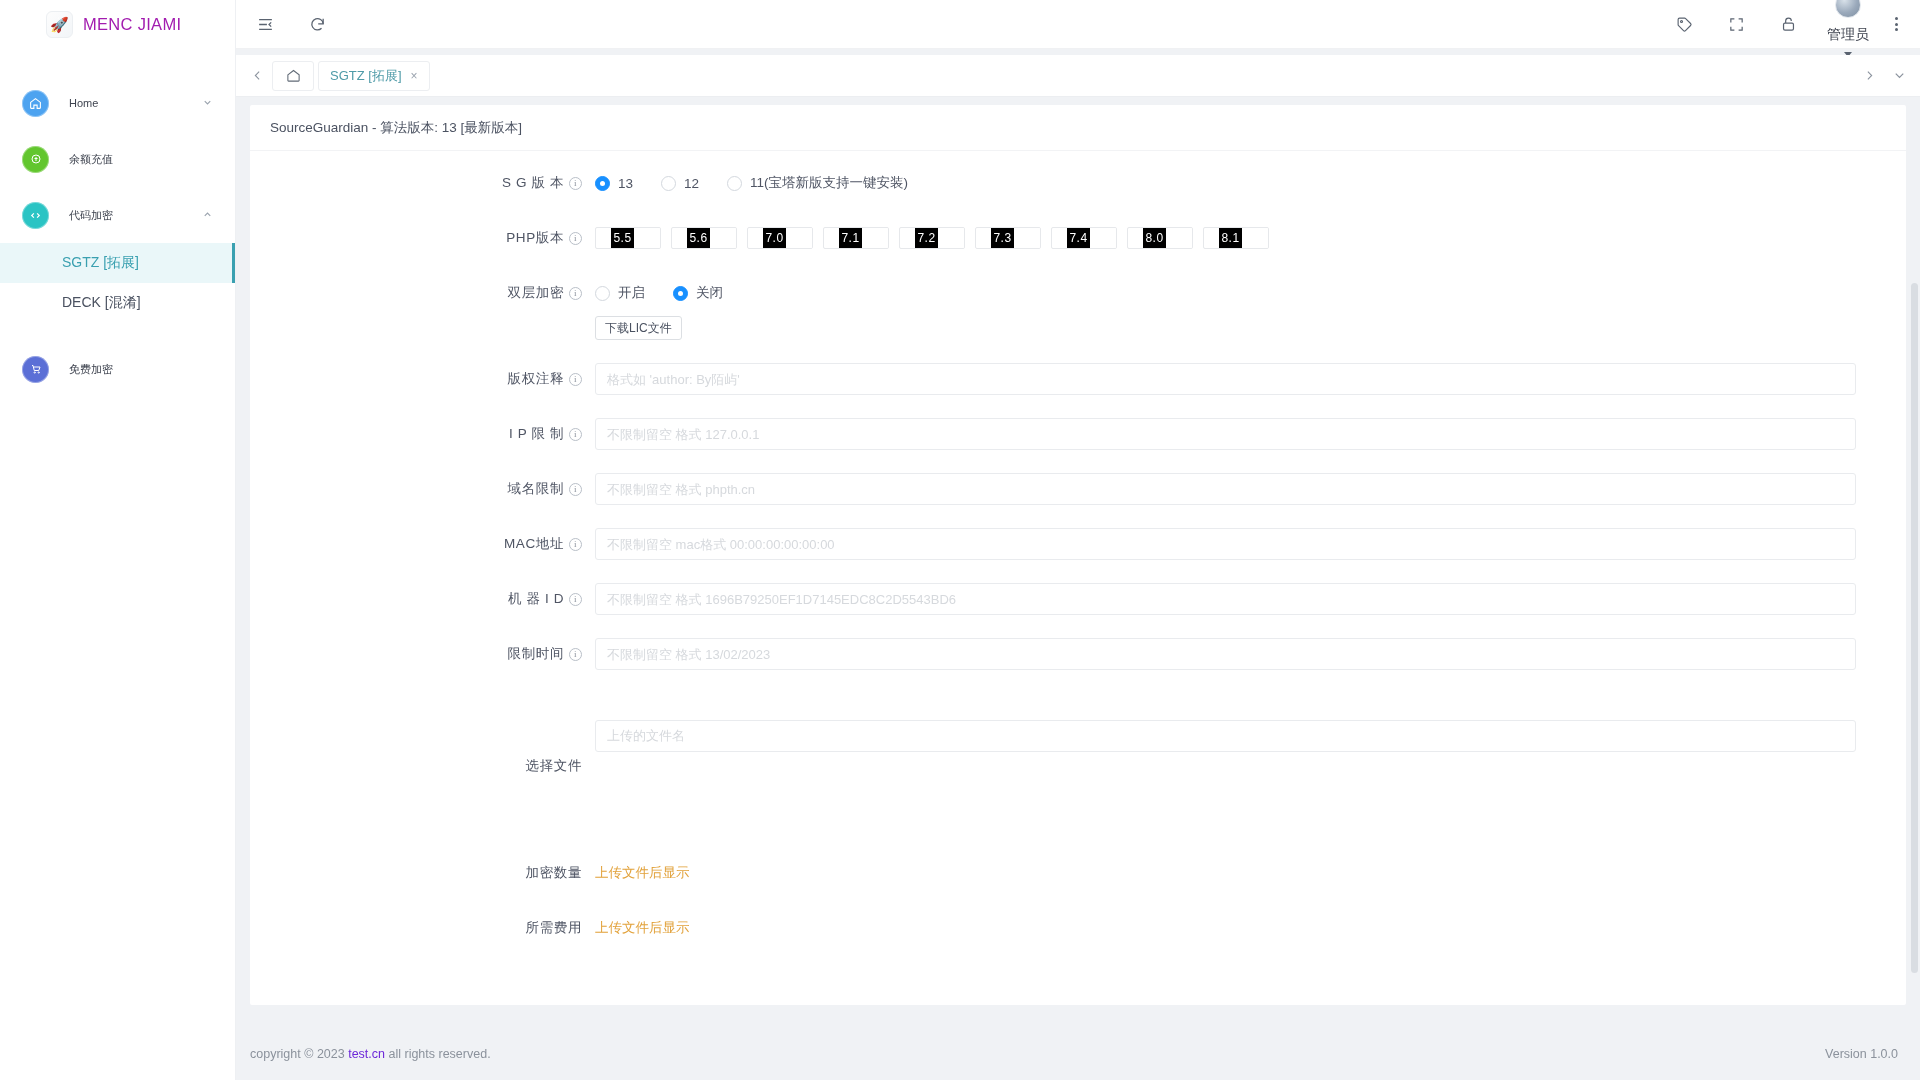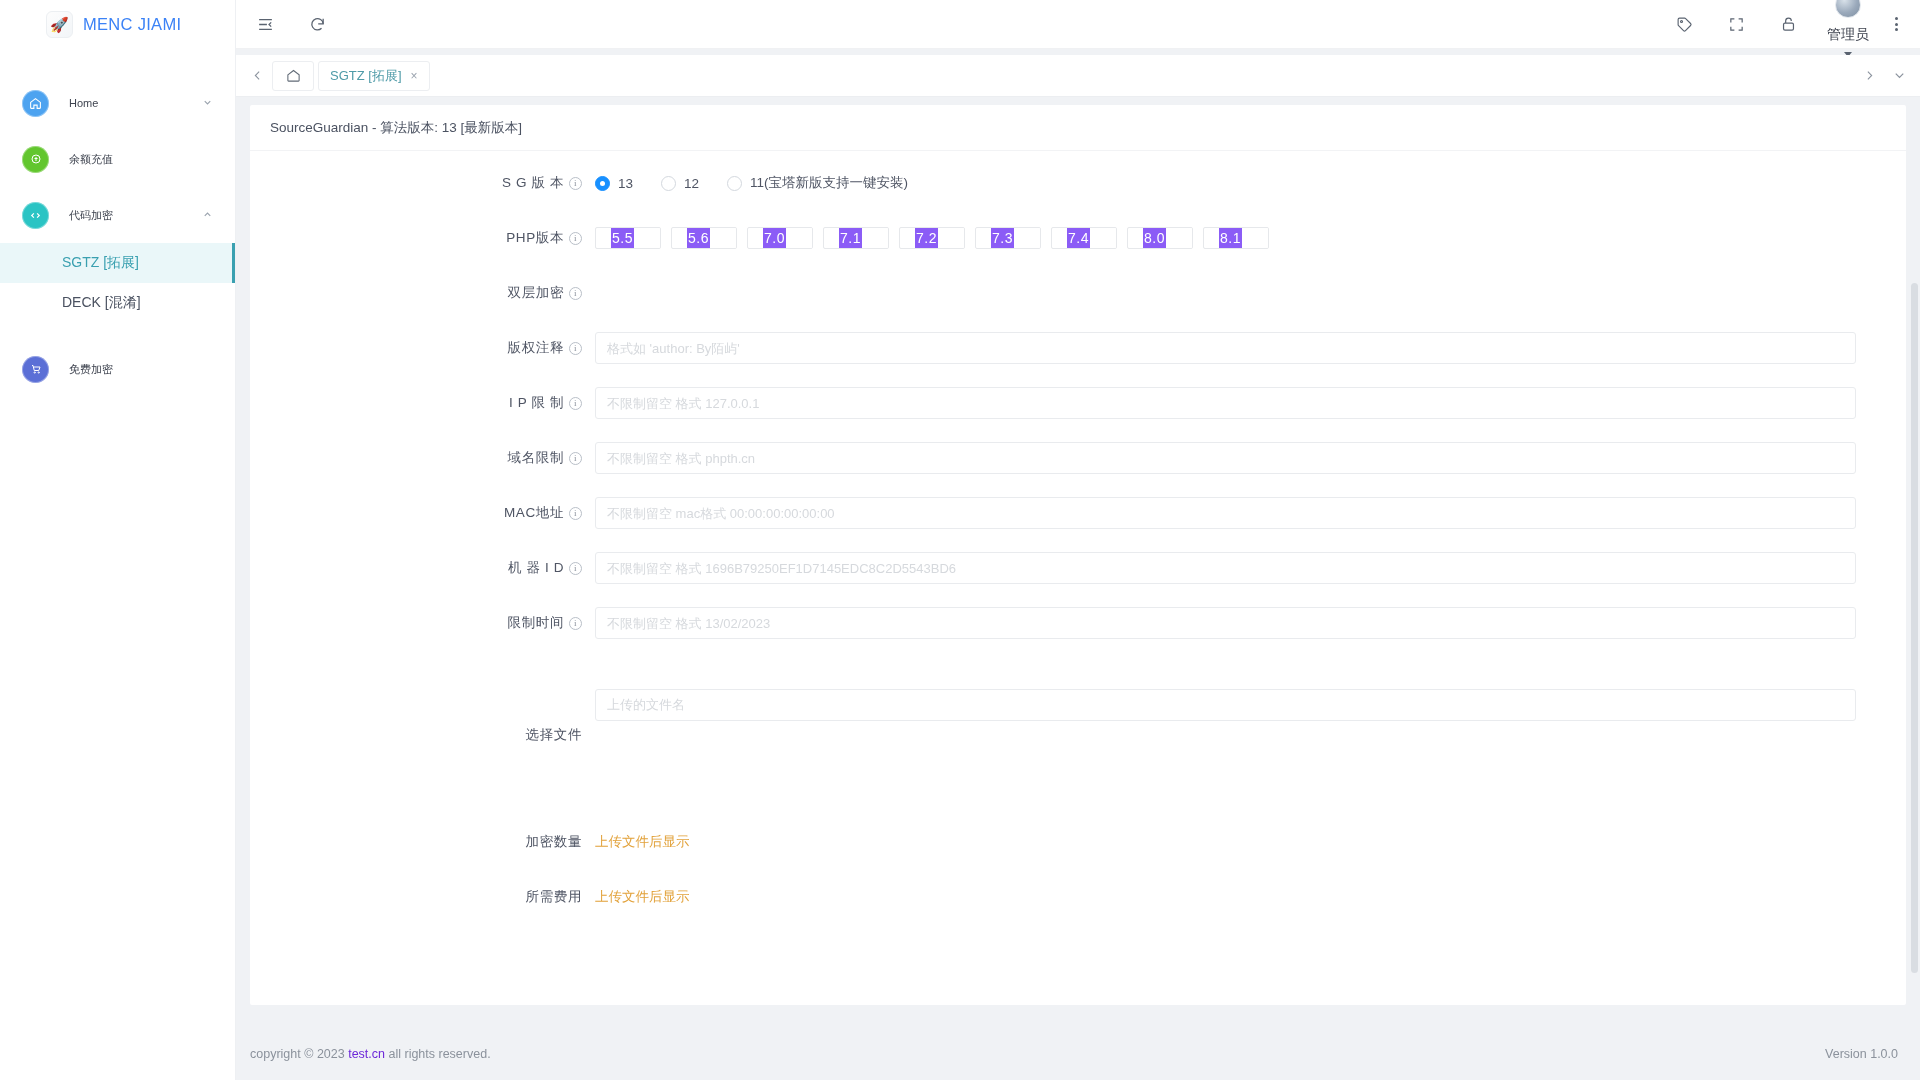--- a/index.html
+++ b/index.html
@@ -25,21 +25,21 @@
     padding-left: 46px;
   }
   .brand-logo {
     width: 27px; height: 27px; border-radius: 6px;
     background: linear-gradient(135deg,#fdfdfd,#f2f5f8);
     border: 1px solid #eceff2;
     display: flex; align-items: center; justify-content: center;
     font-size: 15px; line-height: 1;
   }
   .brand-name {
-    font-size: 16.5px; color: #3b82f6; letter-spacing: .3px; white-space: nowrap;
+    font-size: 16.5px; color: #a21caf; letter-spacing: .3px; white-space: nowrap;
   }
   .menu { padding-top: 26px; }
   .menu-item {
     height: 56px; display: flex; align-items: center;
     padding-left: 22px; cursor: pointer; position: relative;
   }
   .menu-icon {
     width: 27px; height: 27px; border-radius: 50%;
     display: flex; align-items: center; justify-content: center;
     color: #fff; font-size: 12px; flex: none;
@@ -149,21 +149,21 @@
   }
   .radio-label { font-size: 13.5px; color: #4f5564; }
 
   .switch-row { display: flex; align-items: center; gap: 10px; height: 32px; flex-wrap: wrap; }
   .switch {
     width: 66px; height: 22px; border-radius: 2px; background: #fff;
     border: 1px solid #e6e8eb; display: flex; align-items: stretch;
     overflow: hidden; cursor: pointer;
   }
   .switch .sw-label {
-    flex: 1; background: #8b5cf6; color: #fff; font-size: 14px;
+    flex: 1; background: #000000; color: #fff; font-size: 12px;
     display: flex; align-items: center; justify-content: center; letter-spacing: .5px; margin-left: 15px;
   }
   .switch .sw-knob { width: 26px; background: #fff; }
 
   .btn-small {
     display: inline-flex; align-items: center; justify-content: center;
     height: 24px; padding: 0 9px; font-size: 12px; color: #4a5160;
     border: 1px solid #dcdfe3; border-radius: 3px; background: #fff;
     cursor: pointer; margin-top: 7px;
   }
@@ -423,20 +423,33 @@
                   </span>
               </div>
             </div>
           </div>
 
           <div class="row">
             <div class="row-label">
               <span>双层加密</span>
               <i class="info-i">i</i>
             </div>
+            <div class="row-field">
+              <div class="radio-group">
+                <span class="radio">
+                  <span class="radio-dot"></span>
+                  <span class="radio-label">开启</span>
+                </span>
+                <span class="radio checked">
+                  <span class="radio-dot"></span>
+                  <span class="radio-label">关闭</span>
+                </span>
+              </div>
+              <button class="btn-small">下载LIC文件</button>
+            </div>
           </div>
 
           <div class="row">
             <div class="row-label">
               <span>版权注释</span>
               <i class="info-i">i</i>
             </div>
             <div class="row-field">
               <input class="input" value="" placeholder="格式如 'author: By陌屿'" style="">
             </div>

